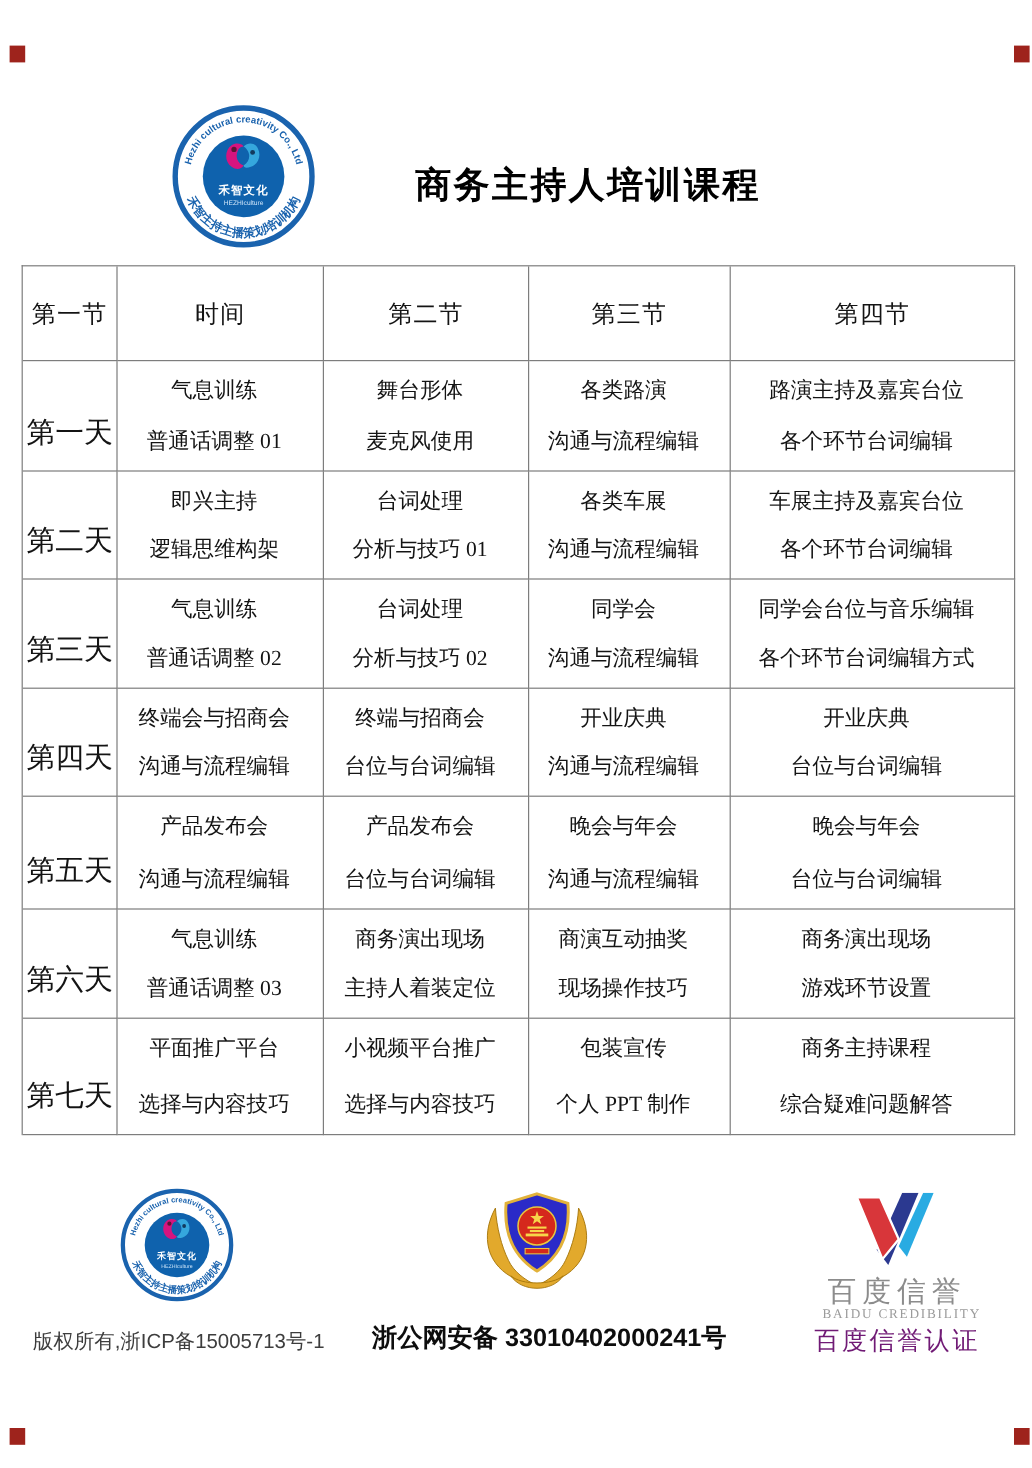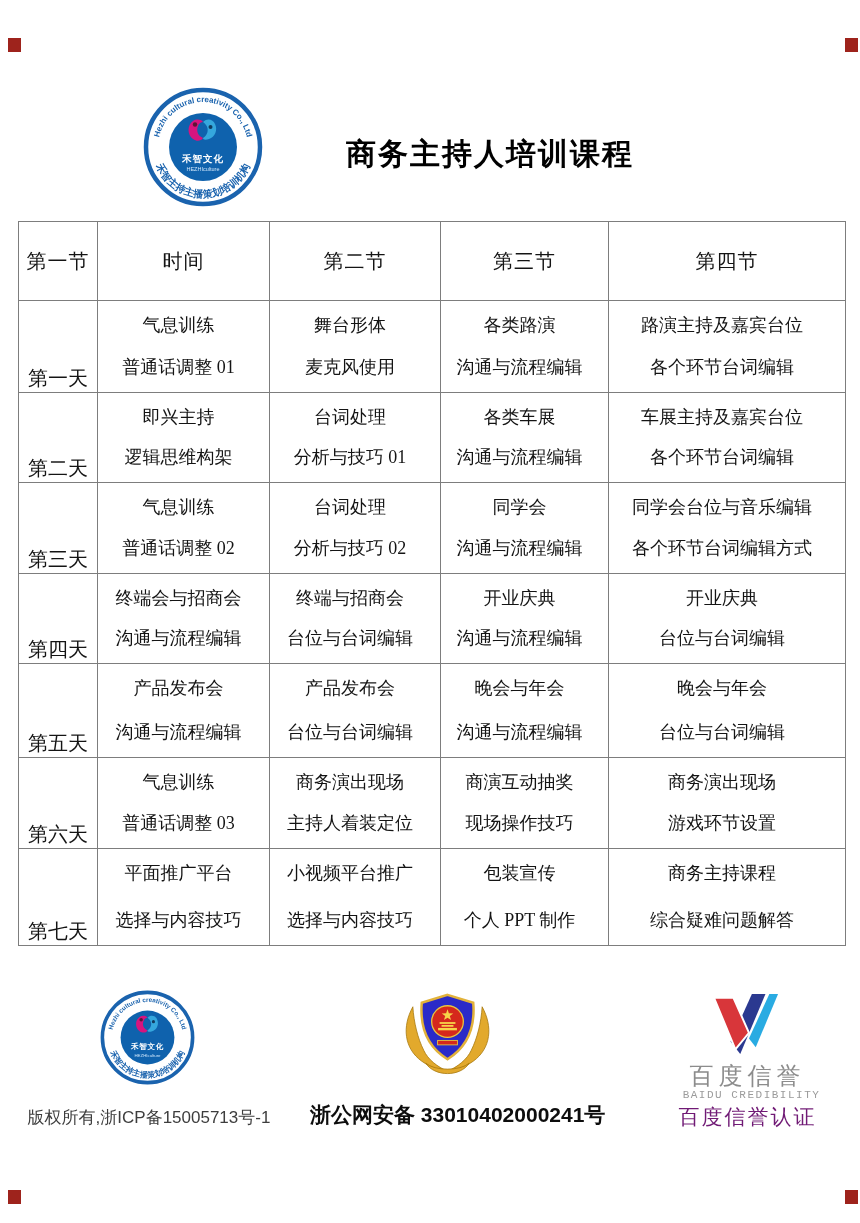--- a/index.html
+++ b/index.html
@@ -25,39 +25,39 @@
     width:828px;border-top:1px solid #7d7d7d;border-left:1px solid #7d7d7d;
     display:grid;
     grid-template-columns:79px 172px 171px 168px 237px;
     grid-template-rows:79px 92px 90px 91px 90px 94px 91px 97px;
   }
   .td,.th{
     box-sizing:border-box;border-right:1px solid #7d7d7d;border-bottom:1px solid #7d7d7d;
     text-align:center;color:#141414;
   }
   .th{display:flex;align-items:center;justify-content:center;font-size:20px;letter-spacing:1px;}
-  .day{display:flex;align-items:flex-end;justify-content:center;font-size:20px;padding-bottom:0;}
+  .day{display:flex;align-items:flex-end;justify-content:center;font-size:24px;padding-bottom:16px;}
   .cell{display:flex;flex-direction:column;justify-content:space-between;font-size:18px;
         padding:15px 12px 14px 2px;}
   .cell .line{line-height:1.1;}
 
   footer{position:absolute;left:0;top:980px;width:860px;height:243px;}
   .footer-logo{position:absolute;left:100px;top:10px;width:95px;height:95px;}
   .copyright{
     position:absolute;left:20px;top:126px;width:258px;text-align:center;
     font-family:"Liberation Sans", sans-serif;font-size:17px;color:#3d3d3d;white-space:nowrap;
   }
   .police-badge{position:absolute;left:398px;top:4px;width:99px;height:96px;}
   .police-text{
     position:absolute;left:310px;top:121px;width:275px;text-align:center;
     font-family:"Liberation Sans", sans-serif;font-weight:bold;font-size:21px;color:#0d0d0d;
     text-decoration:none;white-space:nowrap;
   }
   .baidu{position:absolute;left:660px;top:0;width:175px;height:160px;text-align:center;
-         font-family:Liberation Mono, monospace;text-decoration:none;display:block;}
+         font-family:Liberation Serif, serif;text-decoration:none;display:block;}
   .baidu-logo{position:absolute;left:47px;top:14px;width:82px;height:64px;}
   .baidu-cn{position:absolute;left:0;top:80px;width:175px;font-size:24px;color:#8c8c8c;letter-spacing:5px;}
   .baidu-en{position:absolute;left:4px;top:109px;width:175px;font-size:11px;color:#9b9b9b;letter-spacing:1.5px;}
   .baidu-cert{position:absolute;left:0;top:123px;width:175px;font-size:21px;color:#701a75;letter-spacing:2px;font-weight:500;}
 </style>
 </head>
 <body>
 
 <div class="corner tl"></div>
 <div class="corner tr"></div>

